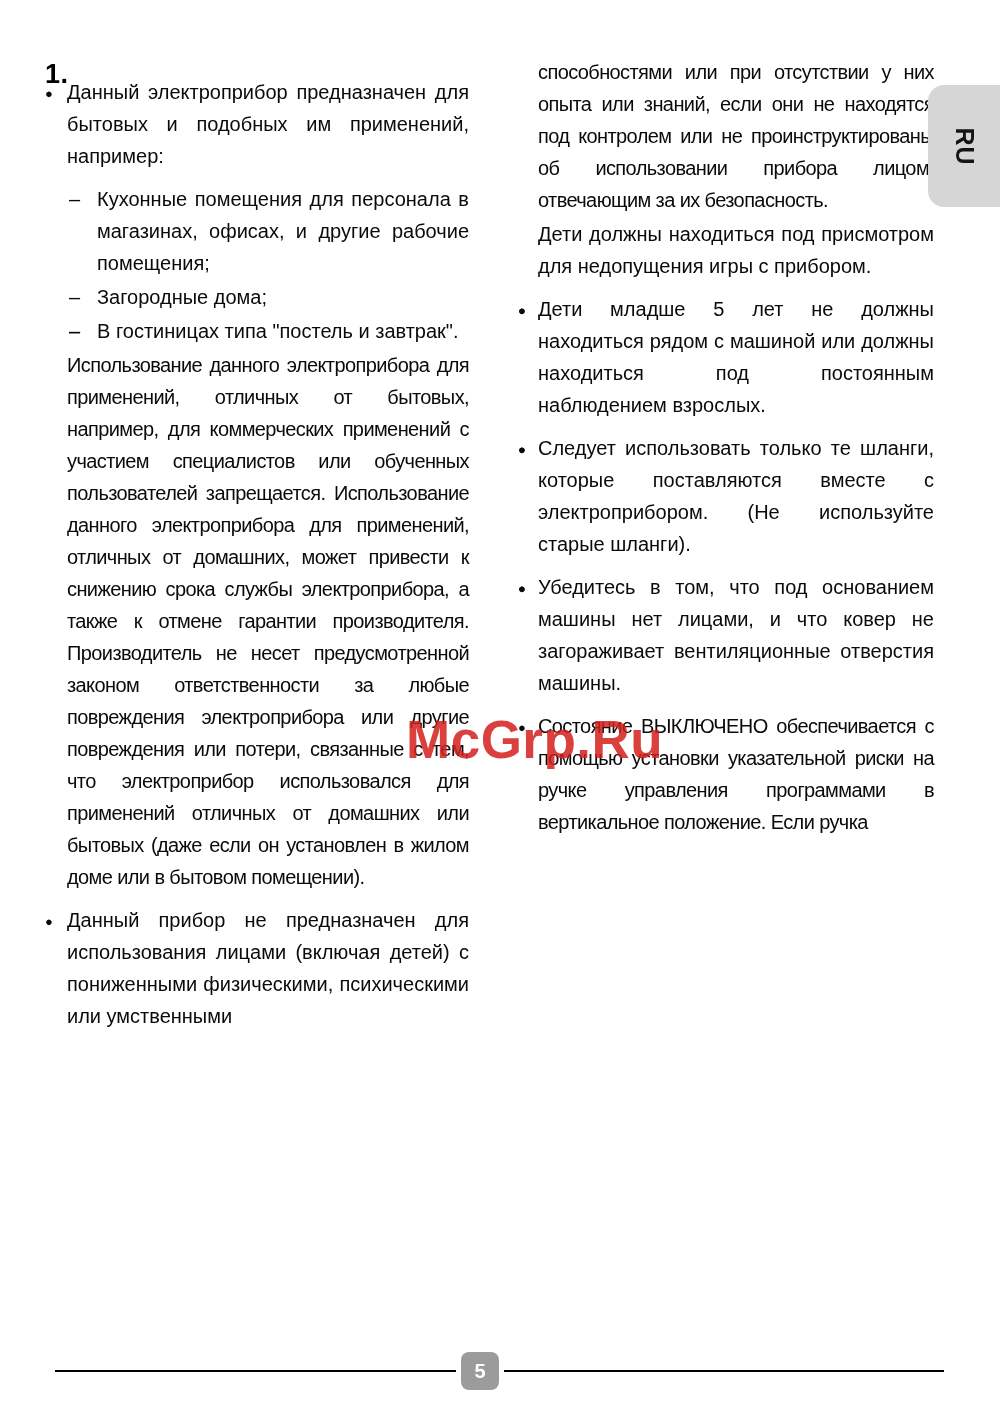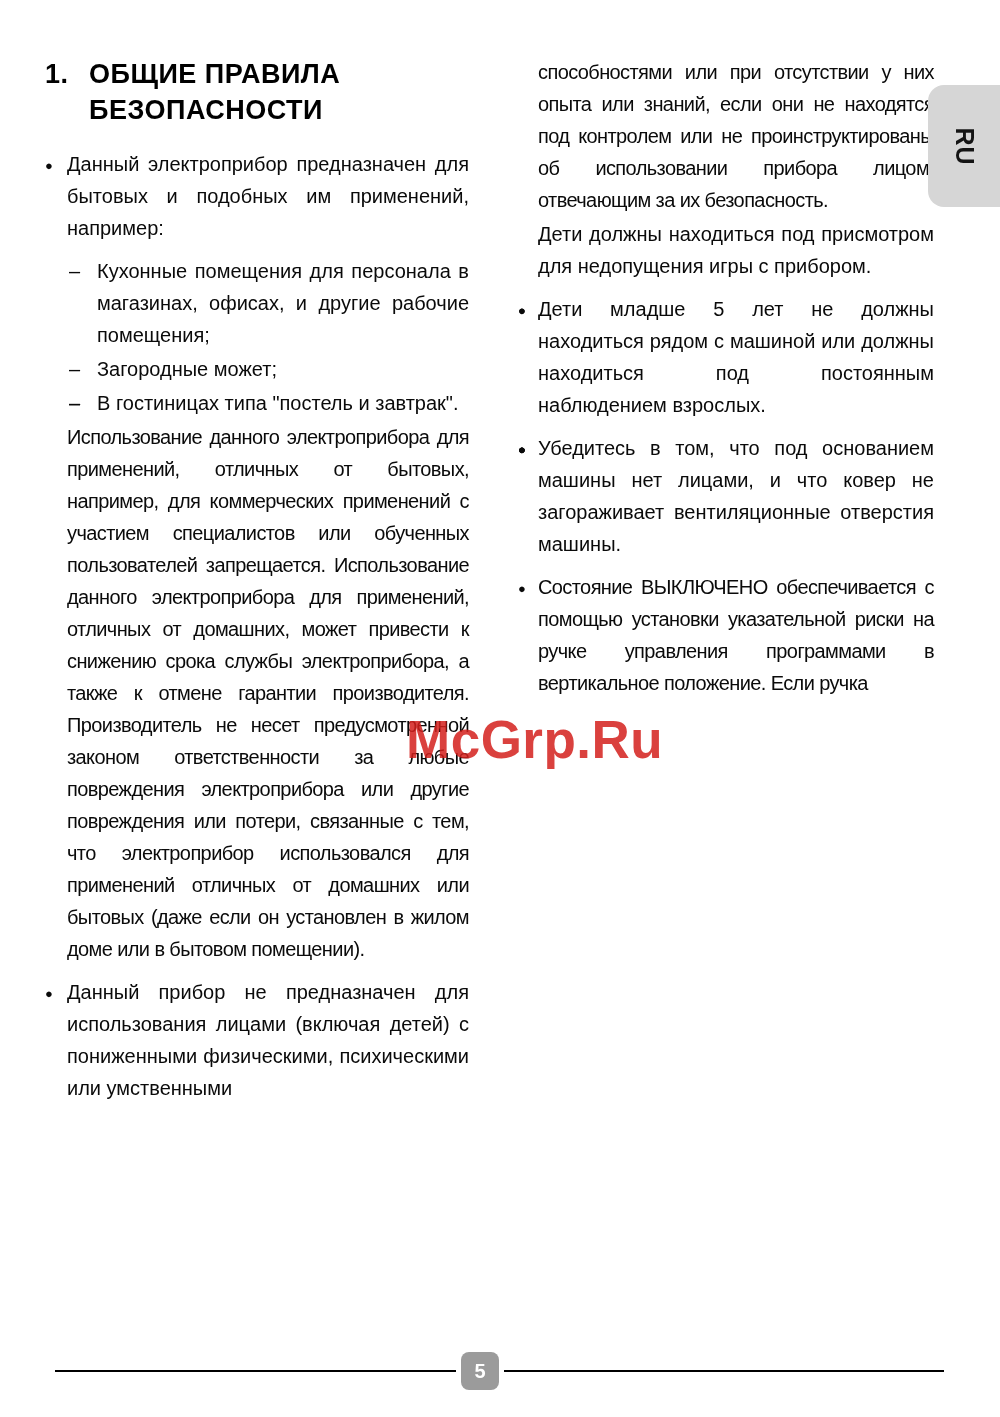--- a/index.html
+++ b/index.html
@@ -83,41 +83,40 @@
   }
 </style>
 </head>
 <body>
 
 <div class="page">
 
   <div class="col col-left">
     <div class="heading">
       <span class="num">1.</span>
-      <span>ОБЩИЕ ПРАВИЛА БЕЗОПАСНОСТИ</span>
     </div>
     <div id="left-blocks">
         <div class="block bullet"><span class="marker">●</span><span>Данный электроприбор предназначен для бытовых и подобных им применений, например:</span></div>
         <div class="block dash"><span class="marker">–</span><span>Кухонные помещения для персонала в магазинах, офисах, и другие рабочие помещения;</span></div>
-        <div class="block dash"><span class="marker">–</span><span>Загородные может;</span></div>
+        <div class="block dash"><span class="marker">–</span><span>Загородные дома;</span></div>
         <div class="block dash"><span class="marker">–</span></div>
         <div class="block dash"><span class="marker">–</span><span>В гостиницах типа "постель и завтрак".</span></div>
         <div class="block paragraph condensed"><span>Использование данного электроприбора для применений, отличных от бытовых, например, для коммерческих применений с участием специалистов или обученных пользователей запрещается. Использование данного электроприбора для применений, отличных от домашних, может привести к снижению срока службы электроприбора, а также к отмене гарантии производителя. Производитель не несет предусмотренной законом ответственности за любые повреждения электроприбора или другие повреждения или потери, связанные с тем, что электроприбор использовался для применений отличных от домашних или бытовых (даже если он установлен в жилом доме или в бытовом помещении).</span></div>
         <div class="block bullet"><span class="marker">●</span><span>Данный прибор не предназначен для использования лицами (включая детей) с пониженными физическими, психическими или умственными</span></div>
       </div>
   </div>
 
   <div class="col col-right">
     <div id="right-blocks">
         <div class="block paragraph condensed"><span>способностями или при отсутствии у них  опыта или знаний, если они не находятся под контролем или не проинструктированы об использовании прибора лицом, отвечающим за их безопасность.</span></div>
         <div class="block paragraph"><span>Дети должны находиться под присмотром для недопущения игры с прибором.</span></div>
         <div class="block bullet"><span class="marker">●</span></div>
         <div class="block bullet"><span class="marker">●</span><span>Дети младше 5 лет не должны находиться рядом с машиной или должны находиться под постоянным наблюдением взрослых.</span></div>
         <div class="block bullet condensed"><span class="marker">●</span></div>
-        <div class="block bullet"><span class="marker">●</span></div>
+        <div class="block bullet"><span class="marker">●</span><span>Следует использовать только те шланги, которые поставляются вместе с электроприбором. (Не используйте старые шланги).</span></div>
         <div class="block bullet"><span class="marker">●</span></div>
         <div class="block bullet"><span class="marker">●</span><span>Убедитесь в том, что под основанием машины нет лицами, и что ковер не загораживает вентиляционные отверстия машины.</span></div>
         <div class="block bullet condensed"><span class="marker">●</span><span>Состояние ВЫКЛЮЧЕНО обеспечивается с помощью установки указательной риски на ручке управления программами в вертикальное положение. Если ручка</span></div>
       </div>
   </div>
 
   <div class="ru-tab">
     <span class="ru-text">RU</span>
   </div>
 

